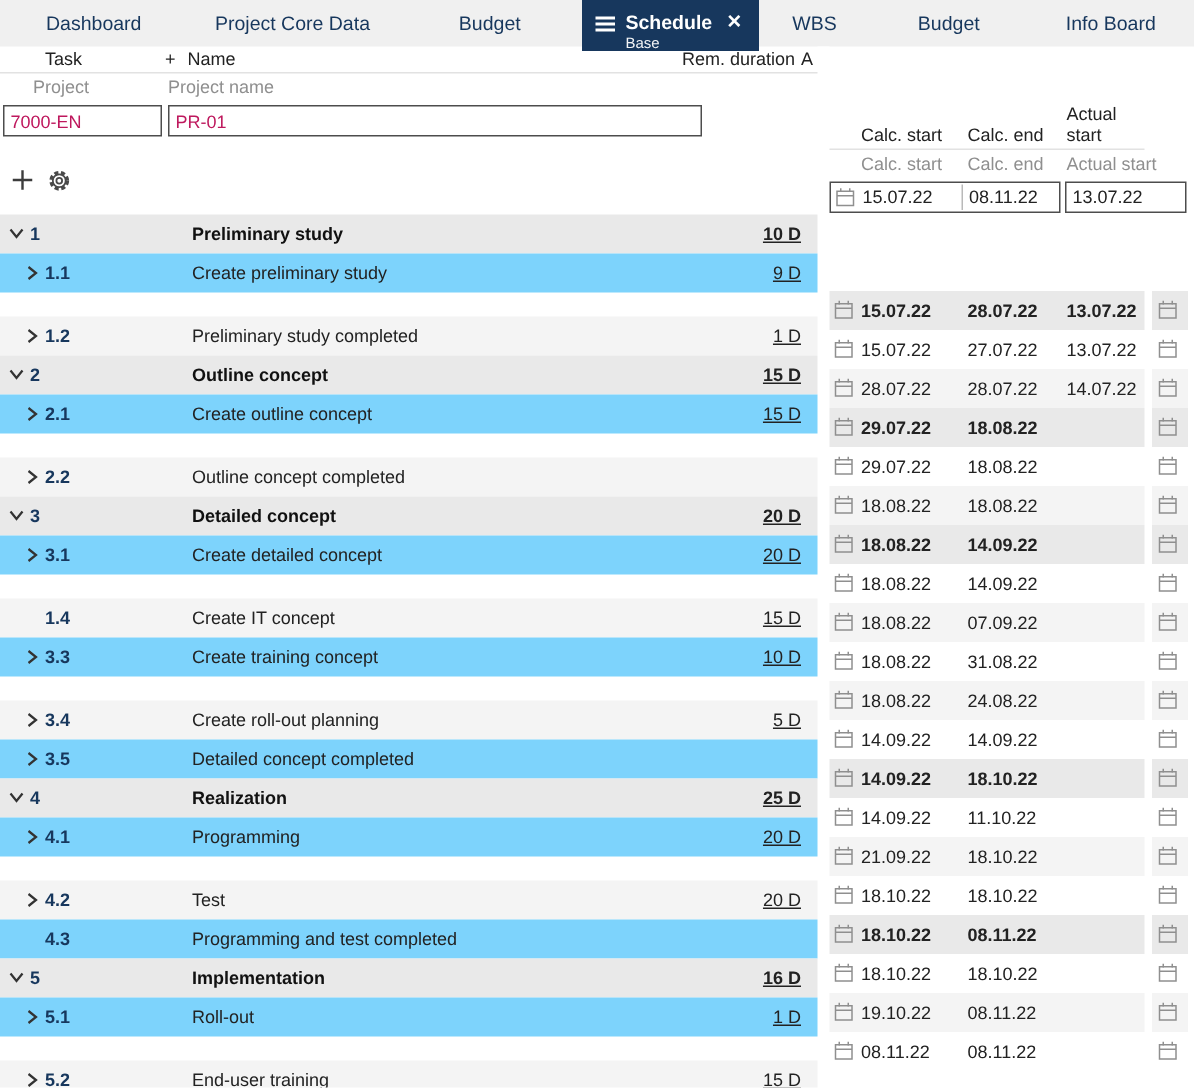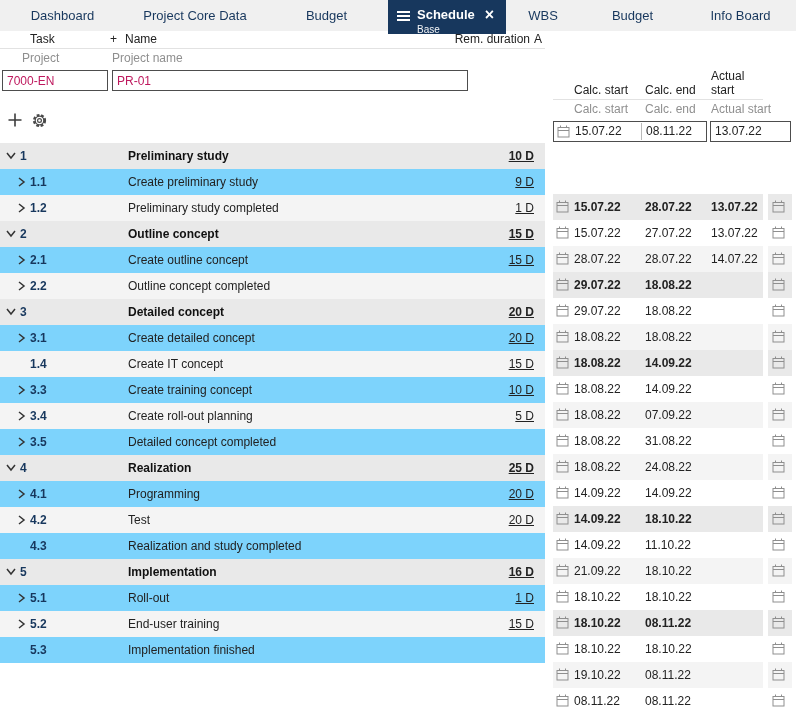--- a/index.html
+++ b/index.html
@@ -44,21 +44,21 @@
   .inp-id { left: 2px; width: 106px; }
   .inp-name { left: 112px; width: 356px; }
   .tool-btn { position: absolute; top: 5px; cursor: pointer; }
   .tool-add { left: 7px; } .tool-gear { left: 31px; }
 
   
   .rows { position: relative; }
   .trow { height: 26px; position: relative; line-height: 26px; }
   .trow.shade-group { background: var(--group-row-bg, #e9e9e9); }
   .trow.shade-white { background: #7dd3fc; }
-  .trow.shade-lt { background: var(--alt-row-bg, #f4f4f4); }
+  .trow.shade-lt { background: var(--alt-row-bg, #f4f4f4); margin-top: 16px; }
   .trow span { position: absolute; top: 0; line-height: 26px; }
   .chev { top: 8px !important; line-height: 0 !important; cursor: pointer; }
   .lvl1 .chev { left: 6px; } .lvl2 .chev { left: 17px; }
   .tnum { font-weight: bold; color: var(--accent-navy, #17375d); }
   .lvl1 .tnum { left: 20px; } .lvl2 .tnum { left: 30px; }
   .tname { left: 128px; color: #222; }
   .lvl1 .tname { font-weight: bold; color: #111; }
   .tdur { right: 11px; text-align: left; text-decoration: underline; }
   .lvl1 .tdur { font-weight: bold; }
 
@@ -260,21 +260,21 @@
           <div class="trow lvl2 shade-lt">
             <span class="chev"><svg width="9" height="10" viewBox="0 0 9 10">
                 <path d="M2 1 L7 5 L2 9" fill="none" stroke="#333" stroke-width="1.5"></path>
               </svg></span>
             <span class="tnum">4.2</span>
             <span class="tname">Test</span>
             <span class="tdur">20 D</span>
           </div>
           <div class="trow lvl2 shade-white">
             <span class="tnum">4.3</span>
-            <span class="tname">Realization and study completed</span>
+            <span class="tname">Programming and test completed</span>
             <span class="tdur"></span>
           </div>
           <div class="trow lvl1 shade-group">
             <span class="chev"><svg width="10" height="9" viewBox="0 0 10 9">
                 <path d="M1 2 L5 7 L9 2" fill="none" stroke="#333" stroke-width="1.5"></path>
               </svg></span>
             <span class="tnum">5</span>
             <span class="tname">Implementation</span>
             <span class="tdur">16 D</span>
           </div>

